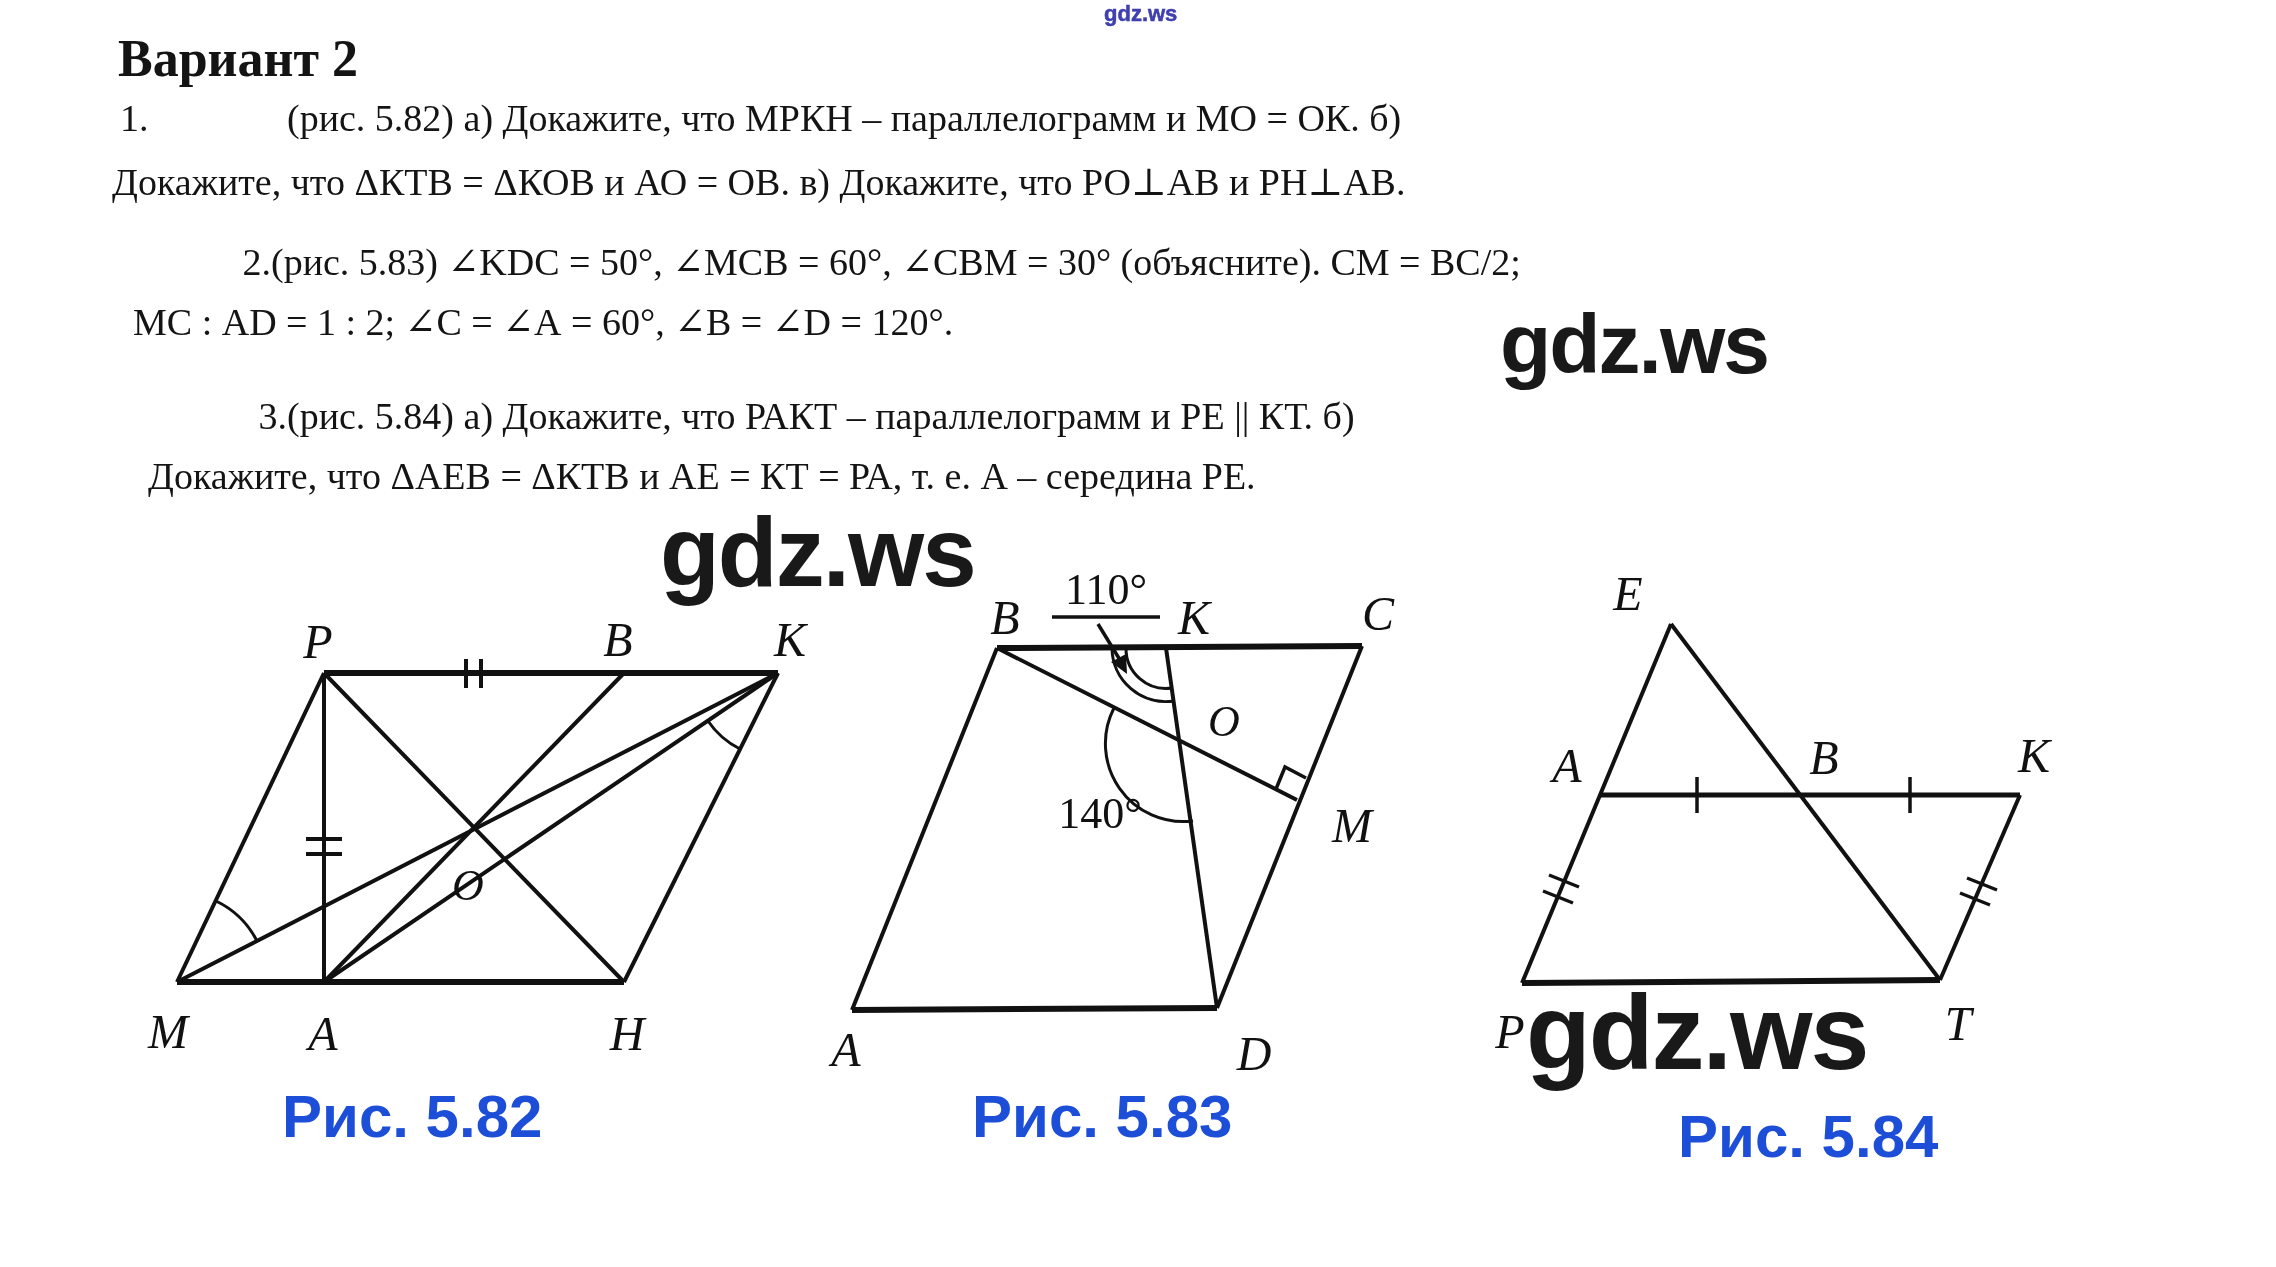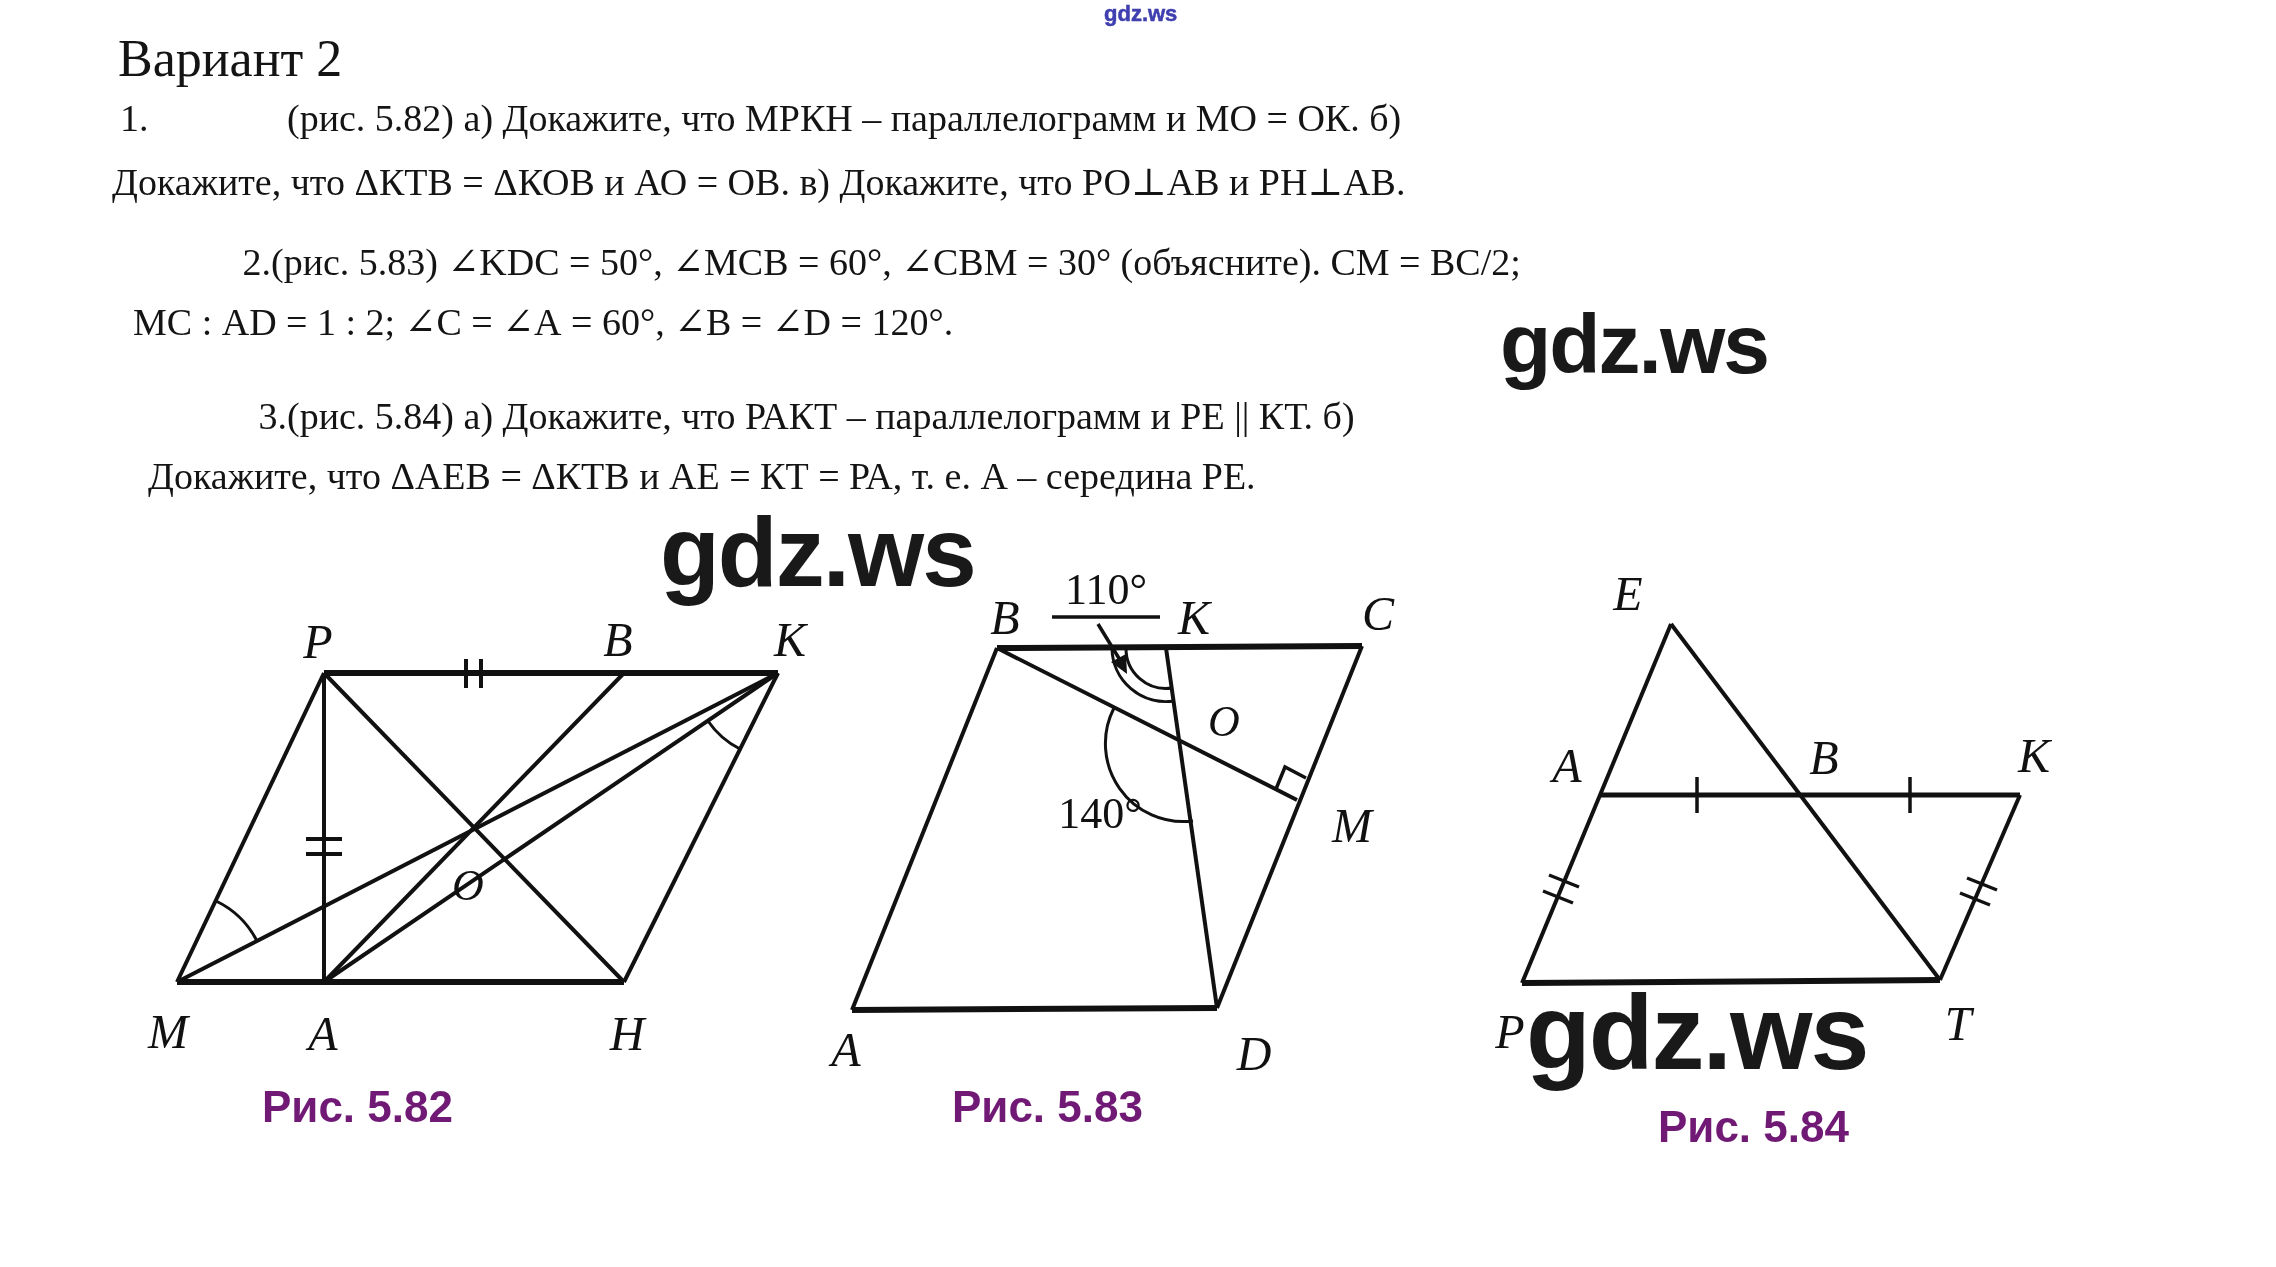--- a/index.html
+++ b/index.html
@@ -6,28 +6,28 @@
   .page{
     position:relative;
     width:2260px;height:1267px;
     background:#ffffff;
     overflow:hidden;
     font-family:"Liberation Serif","DejaVu Serif",serif;
     color:#141414;
     padding-left:20px;
   }
   .tline{position:absolute;white-space:nowrap;font-size:38px;line-height:1.1;}
-  .title{font-weight:normal;font-size:52px;}
+  .title{font-weight:bold;font-size:52px;}
   .pnum{display:inline-block;width:167px;}
   .wm{position:absolute;font-family:"Liberation Sans","DejaVu Sans",sans-serif;
       font-weight:bold;color:#191919;white-space:nowrap;letter-spacing:-2px;}
   .wm-top{left:1104px;top:1px;font-size:22px;color:#4040b0;letter-spacing:0;
           -webkit-text-stroke:0.5px #3a3aad;font-weight:bold;}
   .caption{position:absolute;font-family:"Liberation Sans","DejaVu Sans",sans-serif;
-           font-weight:bold;font-size:44px;color:#701a75;letter-spacing:0;white-space:nowrap;}
+           font-weight:bold;font-size:60px;color:#1d4ed8;letter-spacing:0;white-space:nowrap;margin-left:20px;}
   svg.figs{position:absolute;left:0;top:0;}
   .geo{stroke:#111;fill:none;}
   .pt-label{font:italic 48px "Liberation Serif","DejaVu Serif",serif;fill:#111;}
   .pt-label-sm{font:italic 44px "Liberation Serif","DejaVu Serif",serif;fill:#111;}
   .ang-label{font:44px "Liberation Serif","DejaVu Serif",serif;fill:#111;text-anchor:middle;}
 </style>
 </head>
 <body>
 
 <div class="page">

